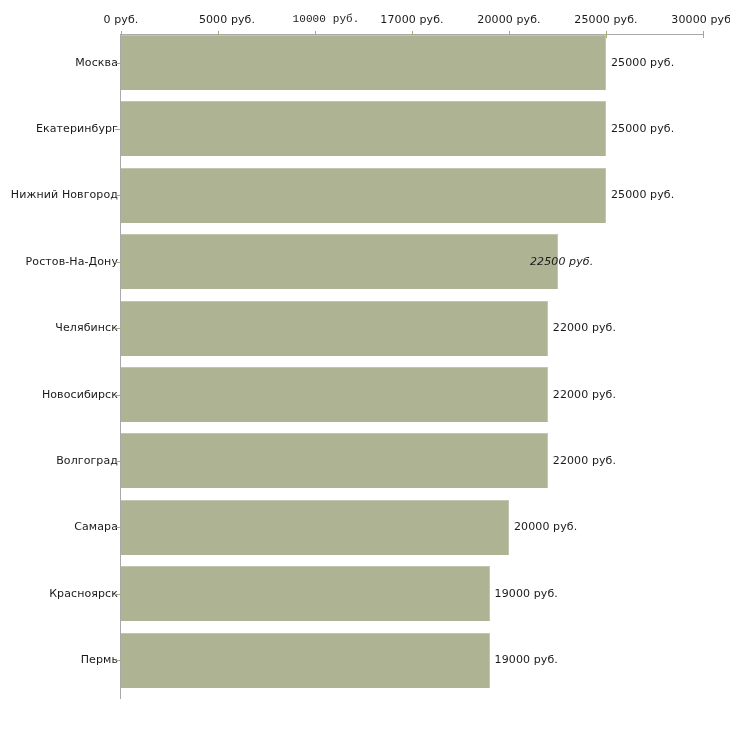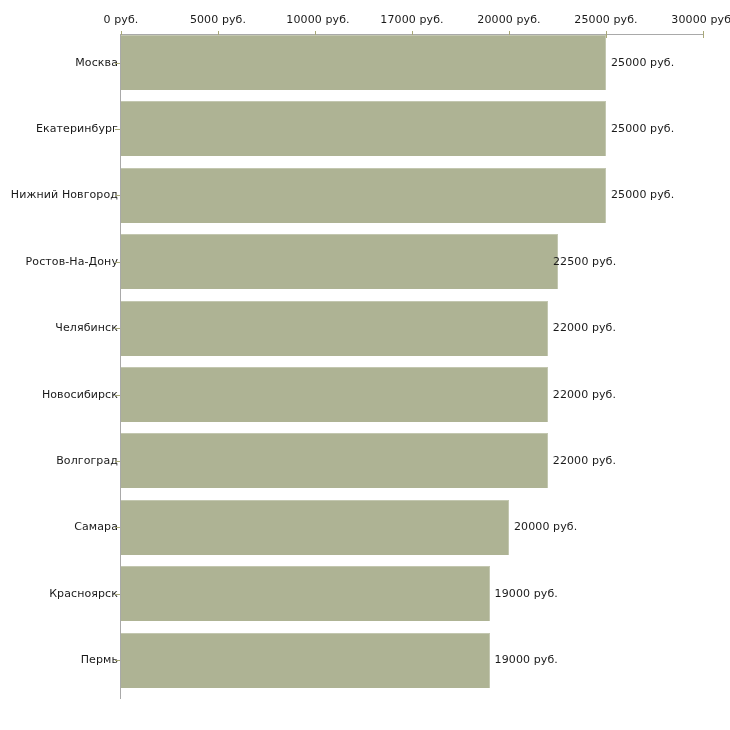--- a/index.html
+++ b/index.html
@@ -106,22 +106,22 @@
       <div class="axis-tick" style="left: 121px;"></div>
       <div class="axis-tick" style="left: 218px;"></div>
       <div class="axis-tick" style="left: 315px;"></div>
       <div class="axis-tick" style="left: 412px;"></div>
       <div class="axis-tick" style="left: 509px;"></div>
       <div class="axis-tick" style="left: 606px;"></div>
       <div class="axis-tick" style="left: 703px;"></div>
     </div>
   <div id="xticklabels">
       <div class="axis-tick-label" style="left: 121px;">0 руб.</div>
-      <div class="axis-tick-label" style="left: 218px;">5000 руб.</div>
-      <div class="axis-tick-label" style="left: 318px;">10000 руб.</div>
+      <div class="axis-tick-label" style="left: 227px;">5000 руб.</div>
+      <div class="axis-tick-label" style="left: 326px; font-family: Liberation Mono, monospace;">10000 руб.</div>
       <div class="axis-tick-label" style="left: 412px;">17000 руб.</div>
       <div class="axis-tick-label" style="left: 509px;">20000 руб.</div>
       <div class="axis-tick-label" style="left: 606px;">25000 руб.</div>
       <div class="axis-tick-label" style="left: 703px;">30000 руб.</div>
     </div>
 
   <div class="cat-axis-line"></div>
 
   <div id="plot-area">
       <div class="bar-row" style="top: 35px; height: 55px;">
@@ -137,21 +137,21 @@
       </div>
       <div class="cat-tick" style="top: 128.9px;"></div>
       <div class="bar-row" style="top: 167.8px; height: 55px;">
         <div class="bar" title="Нижний Новгород: 25000 руб." style="width: 485px;"></div>
         <div class="value-label" style="left: 611px; top: 20.5px;">25000 руб.</div>
         <div class="cat-label" style="top: 20.5px;">Нижний Новгород</div>
       </div>
       <div class="cat-tick" style="top: 195.3px;"></div>
       <div class="bar-row" style="top: 234.2px; height: 55px;">
         <div class="bar" title="Ростов-На-Дону: 22500 руб." style="width: 436.5px;"></div>
-        <div class="value-label" style="left: 553px; top: 20.5px;">22500 руб.</div>
+        <div class="value-label" style="left: 530px; top: 20.5px; font-style: italic;">22500 руб.</div>
         <div class="cat-label" style="top: 20.5px;">Ростов-На-Дону</div>
       </div>
       <div class="cat-tick" style="top: 261.7px;"></div>
       <div class="bar-row" style="top: 300.6px; height: 55px;">
         <div class="bar" title="Челябинск: 22000 руб." style="width: 426.8px;"></div>
         <div class="value-label" style="left: 552.8px; top: 20.5px;">22000 руб.</div>
         <div class="cat-label" style="top: 20.5px;">Челябинск</div>
       </div>
       <div class="cat-tick" style="top: 328.1px;"></div>
       <div class="bar-row" style="top: 367px; height: 55px;">

